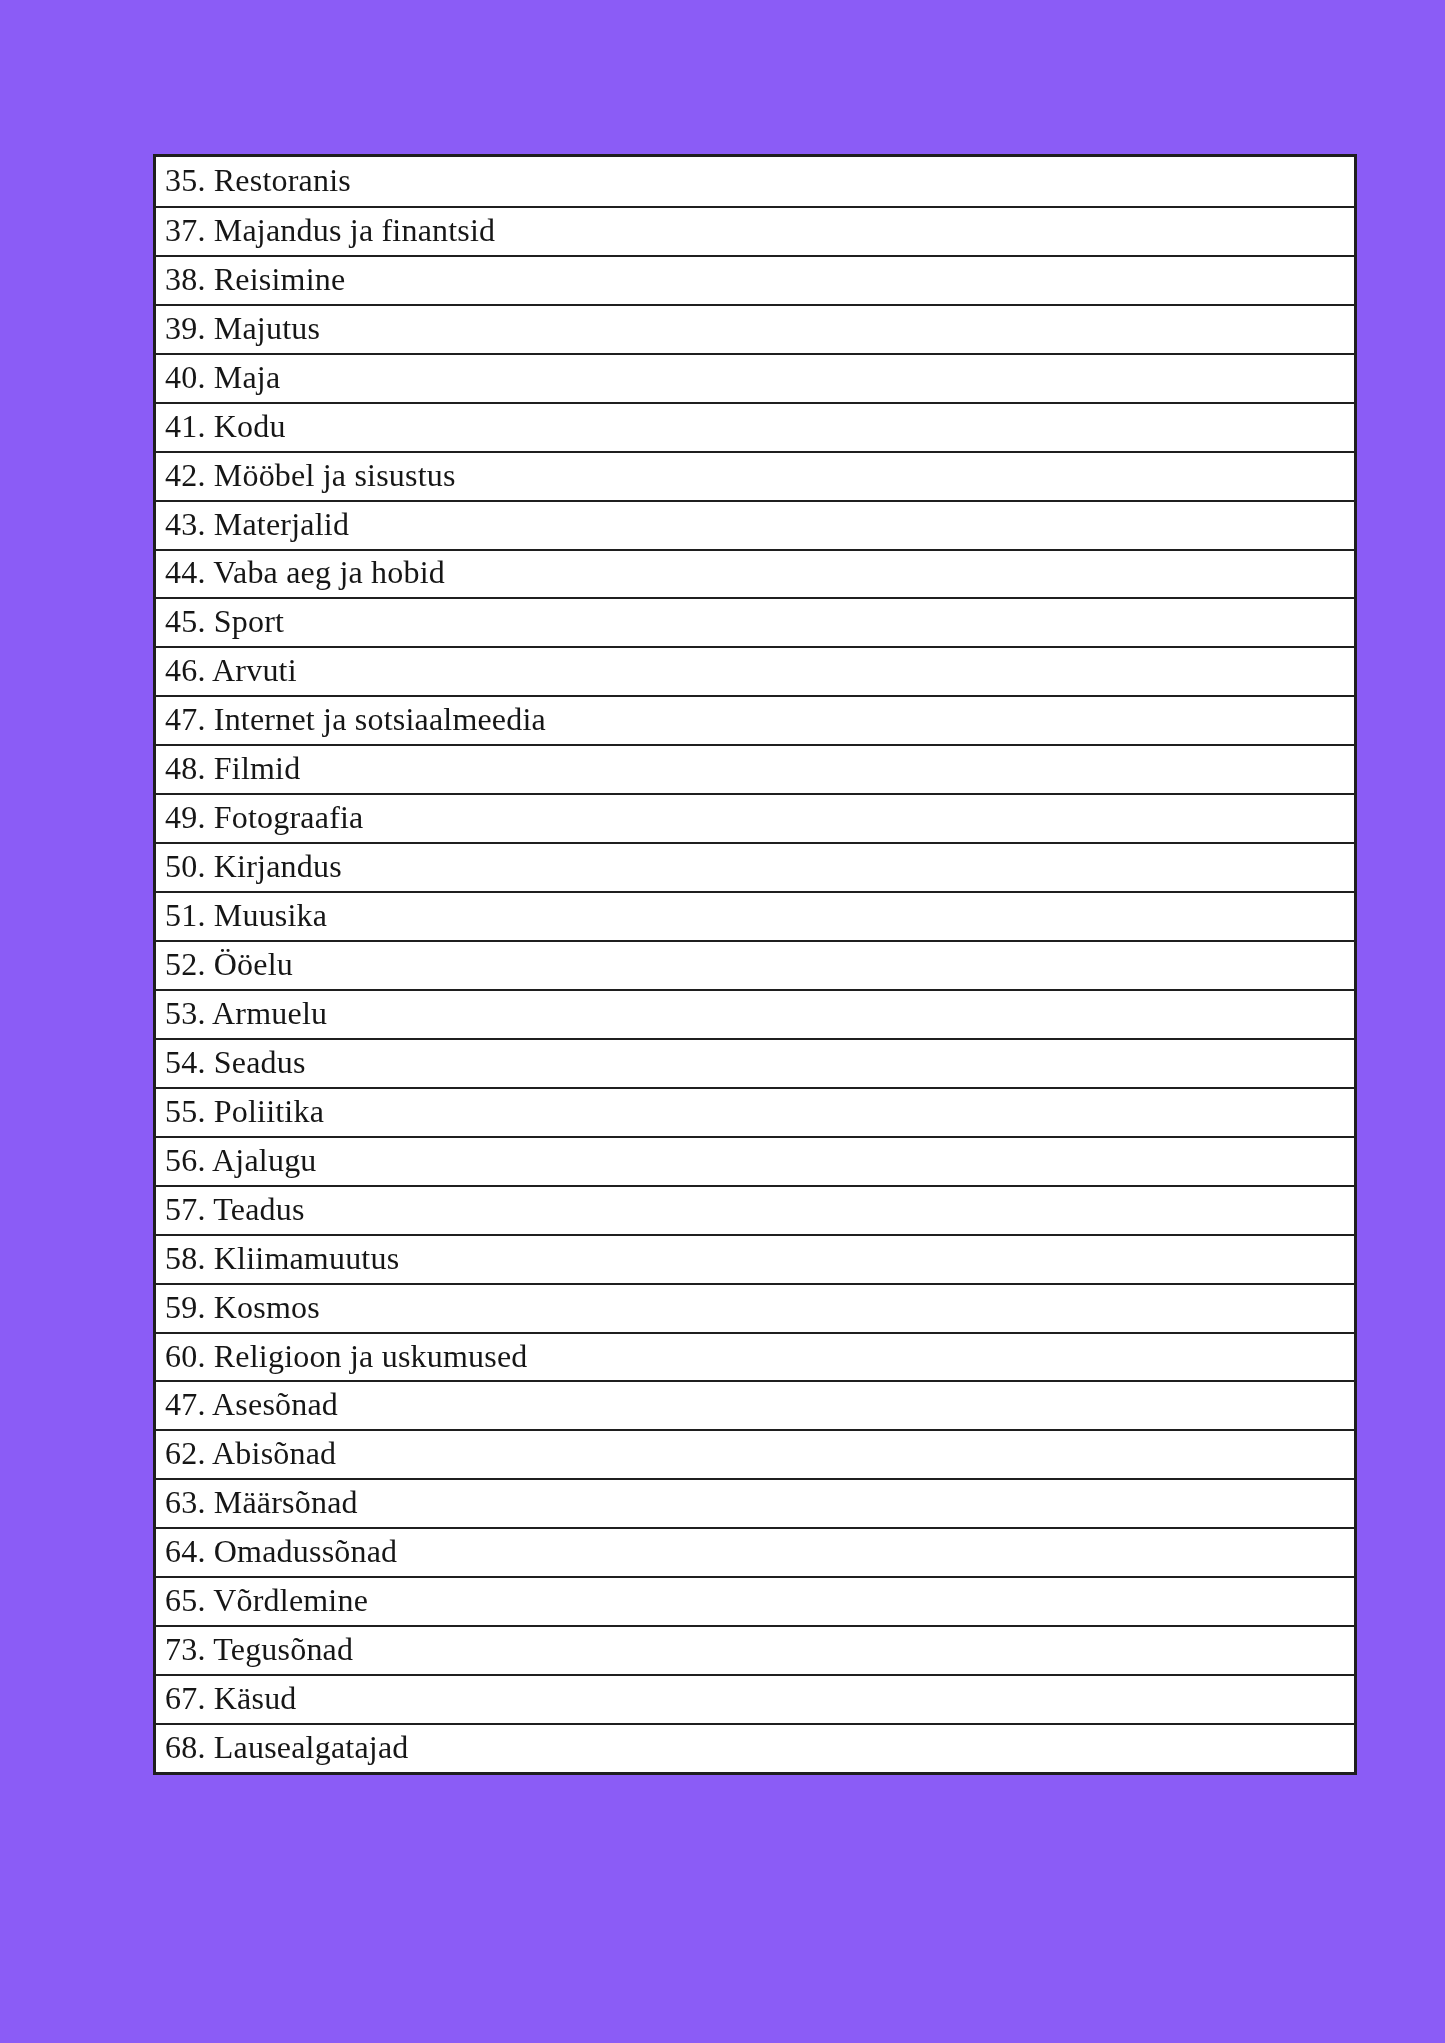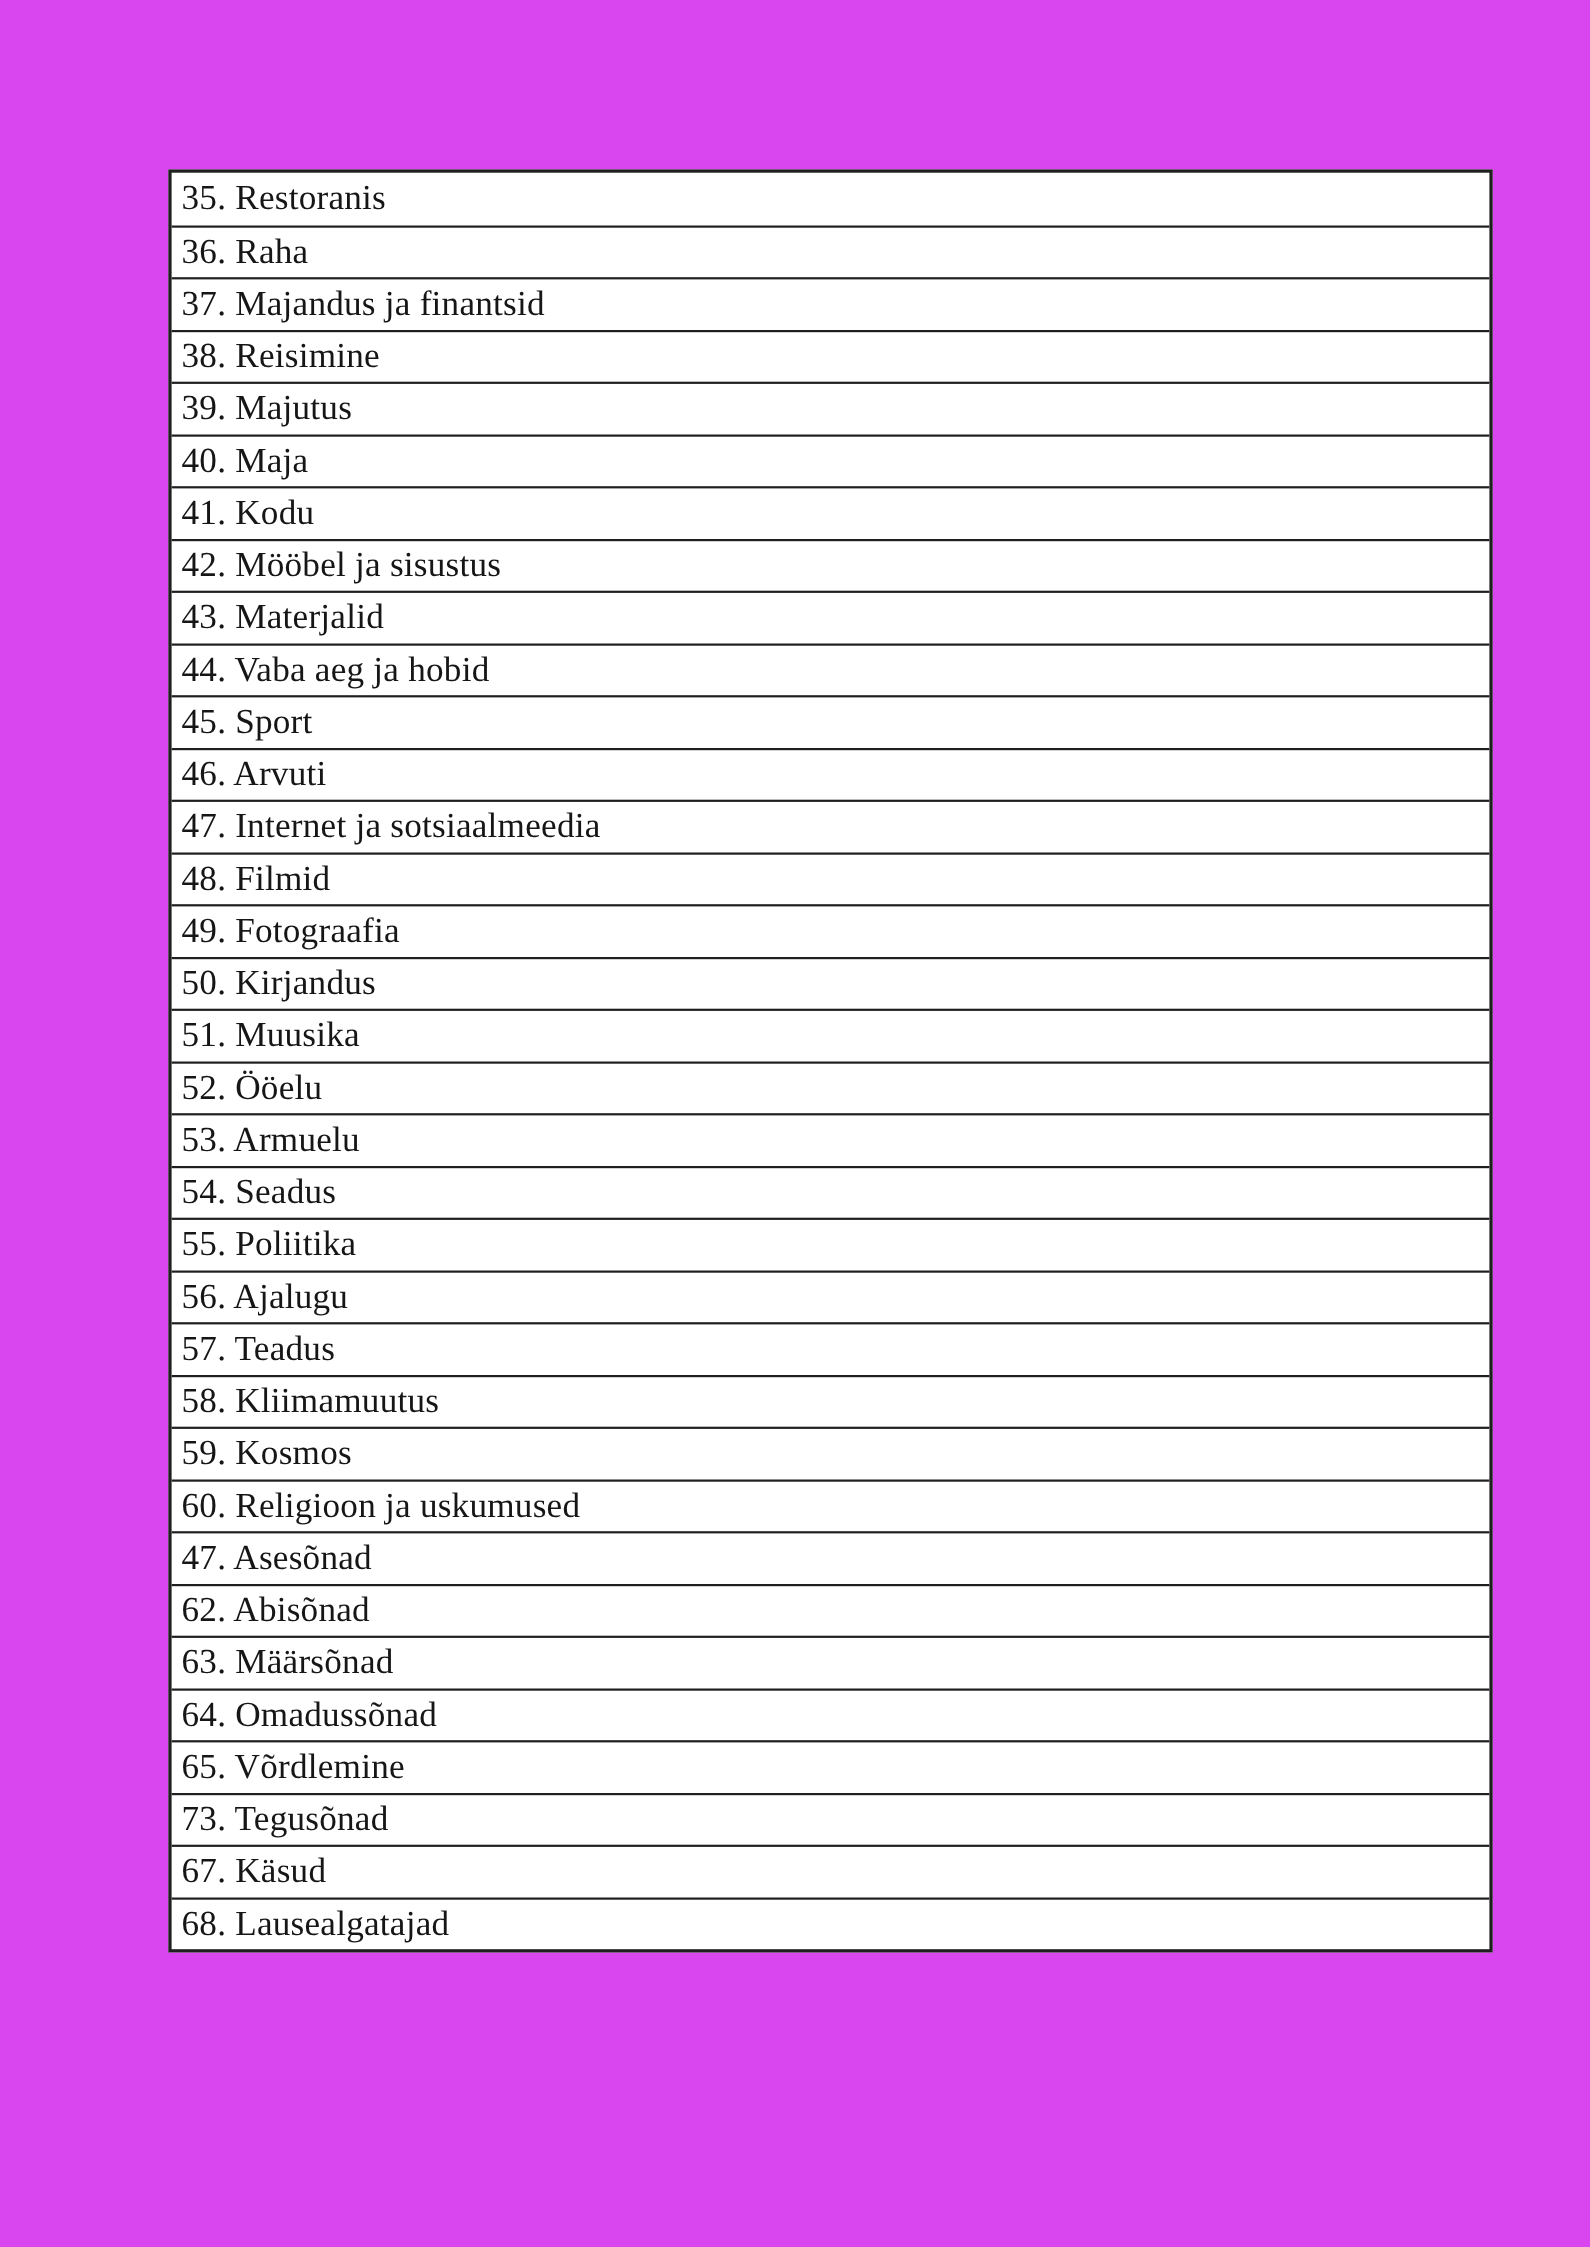--- a/index.html
+++ b/index.html
@@ -10,21 +10,21 @@
     width: 1445px;
     height: 2043px;
     position: relative;
     background: #ffffff;
     font-family: "Liberation Serif", "DejaVu Serif", serif;
     overflow: hidden;
   }
   .page {
     position: absolute;
     inset: 0;
-    background: #d946ef;
+    background: #8b5cf6;
   }
   .toc-table {
     position: absolute;
     left: 153px;
     top: 154px;
     width: 1204px;
     height: 1621px;
     box-sizing: border-box;
     border: 3px solid #1f1f1f;
     background: #ffffff;
@@ -51,23 +51,20 @@
     padding-bottom: 3px;
   }
 </style>
 </head>
 <body>
 
 <div class="page">
   <div class="toc-table" id="toc-table">
       <div class="toc-row">
         <span class="row-label">35. Restoranis</span>
-      </div>
-      <div class="toc-row">
-        <span class="row-label">36. Raha</span>
       </div>
       <div class="toc-row">
         <span class="row-label">37. Majandus ja finantsid</span>
       </div>
       <div class="toc-row">
         <span class="row-label">38. Reisimine</span>
       </div>
       <div class="toc-row">
         <span class="row-label">39. Majutus</span>
       </div>

